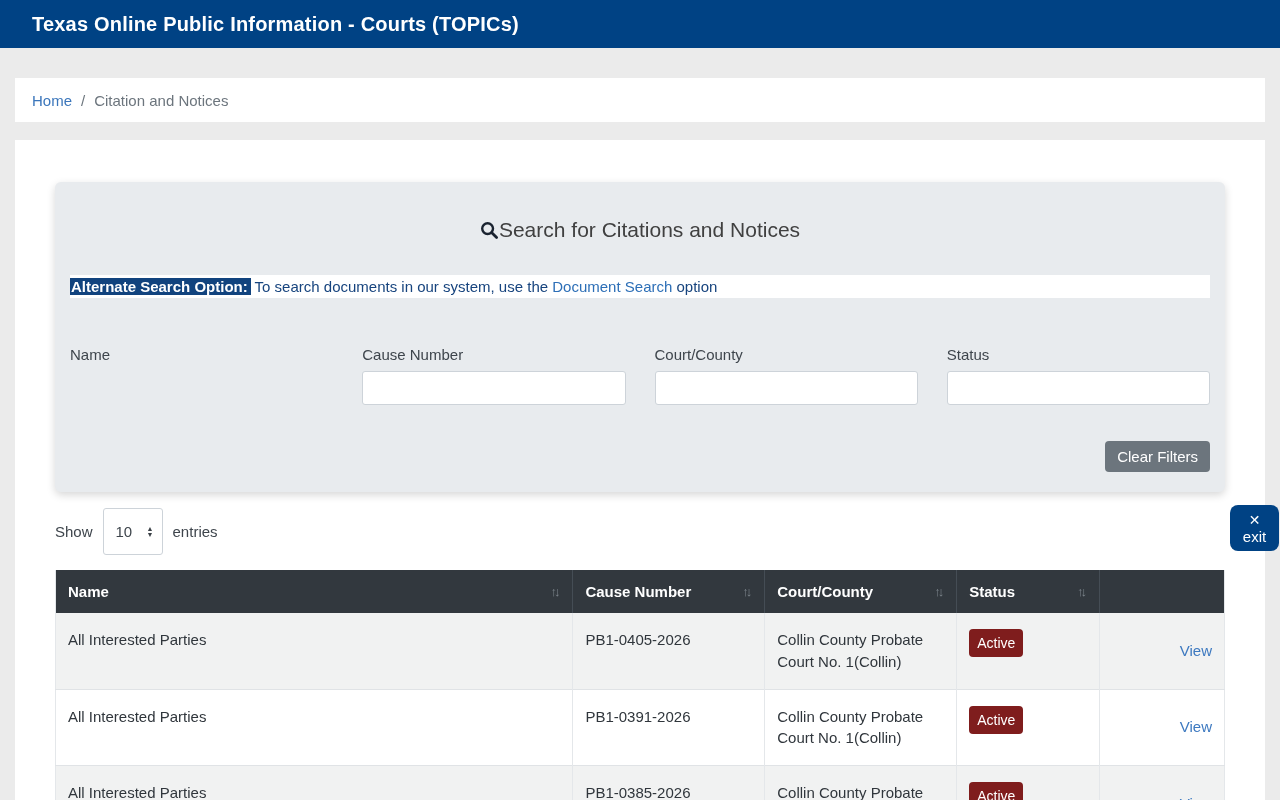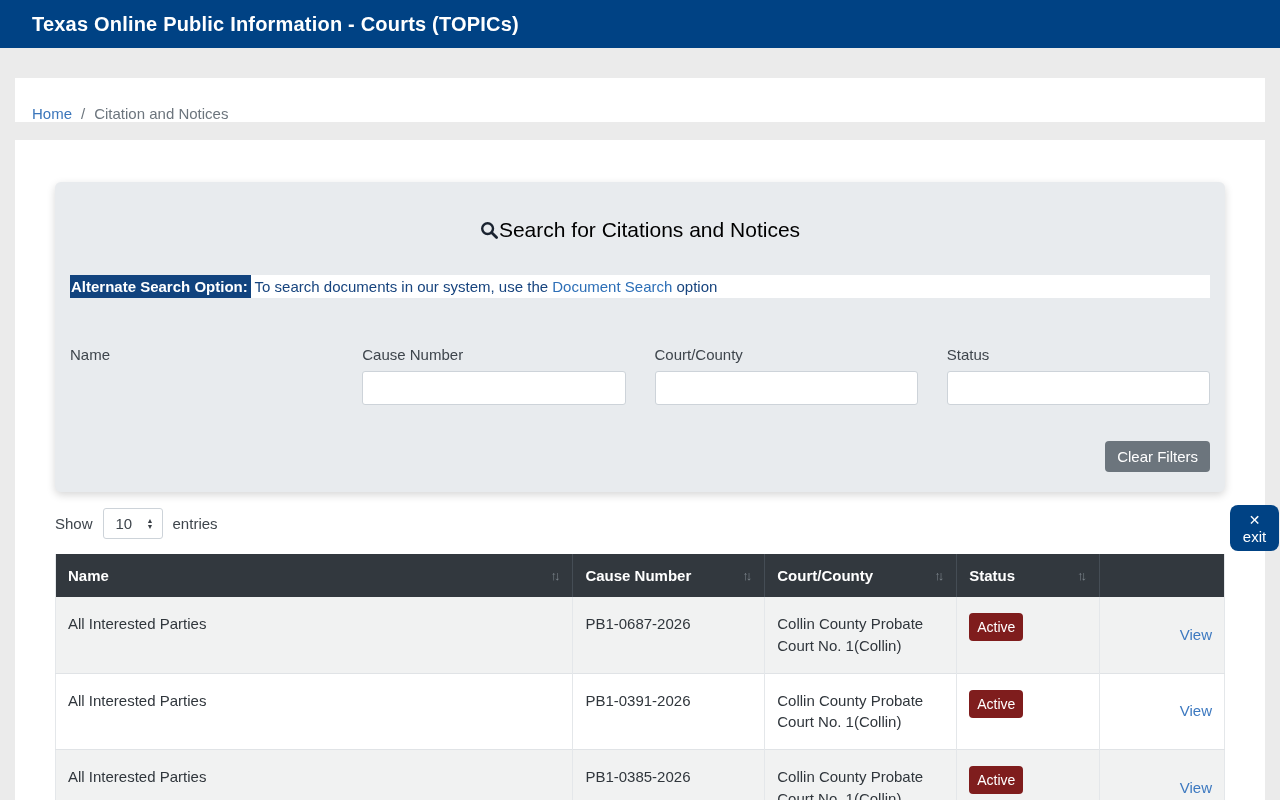--- a/index.html
+++ b/index.html
@@ -10,57 +10,57 @@
     font-size:15px; color:#30363c;
     position:relative;
   }
 
   
   .app-header { height:48px; background:#004284; display:flex; align-items:center; padding:0 32px; }
   .app-title { color:#ffffff; font-size:20px; font-weight:600; letter-spacing:.2px; }
 
   
   .breadcrumb-bar { background:#ffffff; margin:30px 15px 0 15px; height:44px;
-    display:flex; align-items:flex-end; padding:0 17px; }
+    display:flex; align-items:center; padding:0 17px; }
   .crumb-link { color:#3b76bb; text-decoration:none; cursor:pointer; }
   .crumb-sep { color:#6c757d; margin:0 9px; }
   .crumb-current { color:#6c757d; }
 
   
   .main-card { background:#ffffff; margin:18px 15px 0 15px; min-height:700px; padding:42px 40px 0 40px; }
 
   
   .search-panel { background:#e8ebee; border-radius:6px; box-shadow:0 3px 8px rgba(0,0,0,.16);
     height:310px; padding:36px 15px 0 15px; }
   .panel-title { display:flex; align-items:center; justify-content:center; 
-    color:#000000; font-size:21px; }
+    color:#404040; font-size:21px; }
   .search-icon svg { display:block; }
 
   .alt-bar { background:#ffffff; margin-top:33px; height:23px; display:flex; align-items:center;
     font-size:15px; white-space:pre; }
-  .alt-label { background:#11437e; color:#ffffff; font-weight:bold; height:23px;
+  .alt-label { background:#11437e; color:#ffffff; font-weight:bold; height:17px;
     display:inline-flex; align-items:center; padding:0 3px 0 1px; }
   .alt-text { color:#17447e; }
   .alt-link { color:#2d6fb7; text-decoration:none; cursor:pointer; }
 
   .fields-row { display:flex; gap:29px; margin-top:48px; }
   .field { flex:1; }
   .field-label { display:block; color:#3e454c; margin-bottom:8px; }
   .field-input { width:100%; height:34px; border:1px solid #cdd3d9; border-radius:3px;
     padding:0 12px; font-size:15px; font-family:inherit; color:#30363c; background:#ffffff; }
   .field-input::placeholder { color:#8a9198; }
 
   .clear-row { display:flex; justify-content:flex-end; margin-top:36px; }
   .clear-btn { background:#6c757d; color:#ffffff; border:none; border-radius:4px;
     padding:7px 12px; font-size:15px; font-family:inherit; cursor:pointer; }
 
   
   .entries-row { display:flex; align-items:center; margin-top:16px; color:#3e454c; }
   .entries-select { display:inline-flex; align-items:center; justify-content:space-between;
-    width:60px; height:31px; border:1px solid #cdd3d9; border-radius:3px; background:#ffffff;
+    width:60px; height:47px; border:1px solid #cdd3d9; border-radius:3px; background:#ffffff;
     margin:0 10px; padding:0 8px 0 12px; cursor:pointer; }
   .sel-arrows { display:flex; flex-direction:column; align-items:center; color:#3a4046; }
   .sel-arrows span { font-size:7px; line-height:6px; }
 
   
   .exit-btn { position:absolute; top:505px; right:1px; width:49px; height:46px;
     background:#004284; border:none; border-radius:8px; color:#ffffff; cursor:pointer;
     display:flex; flex-direction:column; align-items:center; justify-content:center;
     font-family:inherit; }
   .exit-x { font-size:14px; line-height:16px; }
@@ -185,21 +185,21 @@
                 <span>Status</span>
             <span class="sort-icon">↑↓</span>
               </span>
           </th>
           <th></th>
         </tr>
       </thead>
       <tbody>
         <tr>
           <td>All Interested Parties</td>
-          <td>PB1-0687-2026</td>
+          <td>PB1-0405-2026</td>
           <td>Collin County Probate Court No. 1(Collin)</td>
           <td><span class="status-badge">Active</span></td>
           <td class="action-cell"><a class="view-link">View</a></td>
         </tr>
         <tr>
           <td>All Interested Parties</td>
           <td>PB1-0391-2026</td>
           <td>Collin County Probate Court No. 1(Collin)</td>
           <td><span class="status-badge">Active</span></td>
           <td class="action-cell"><a class="view-link">View</a></td>

